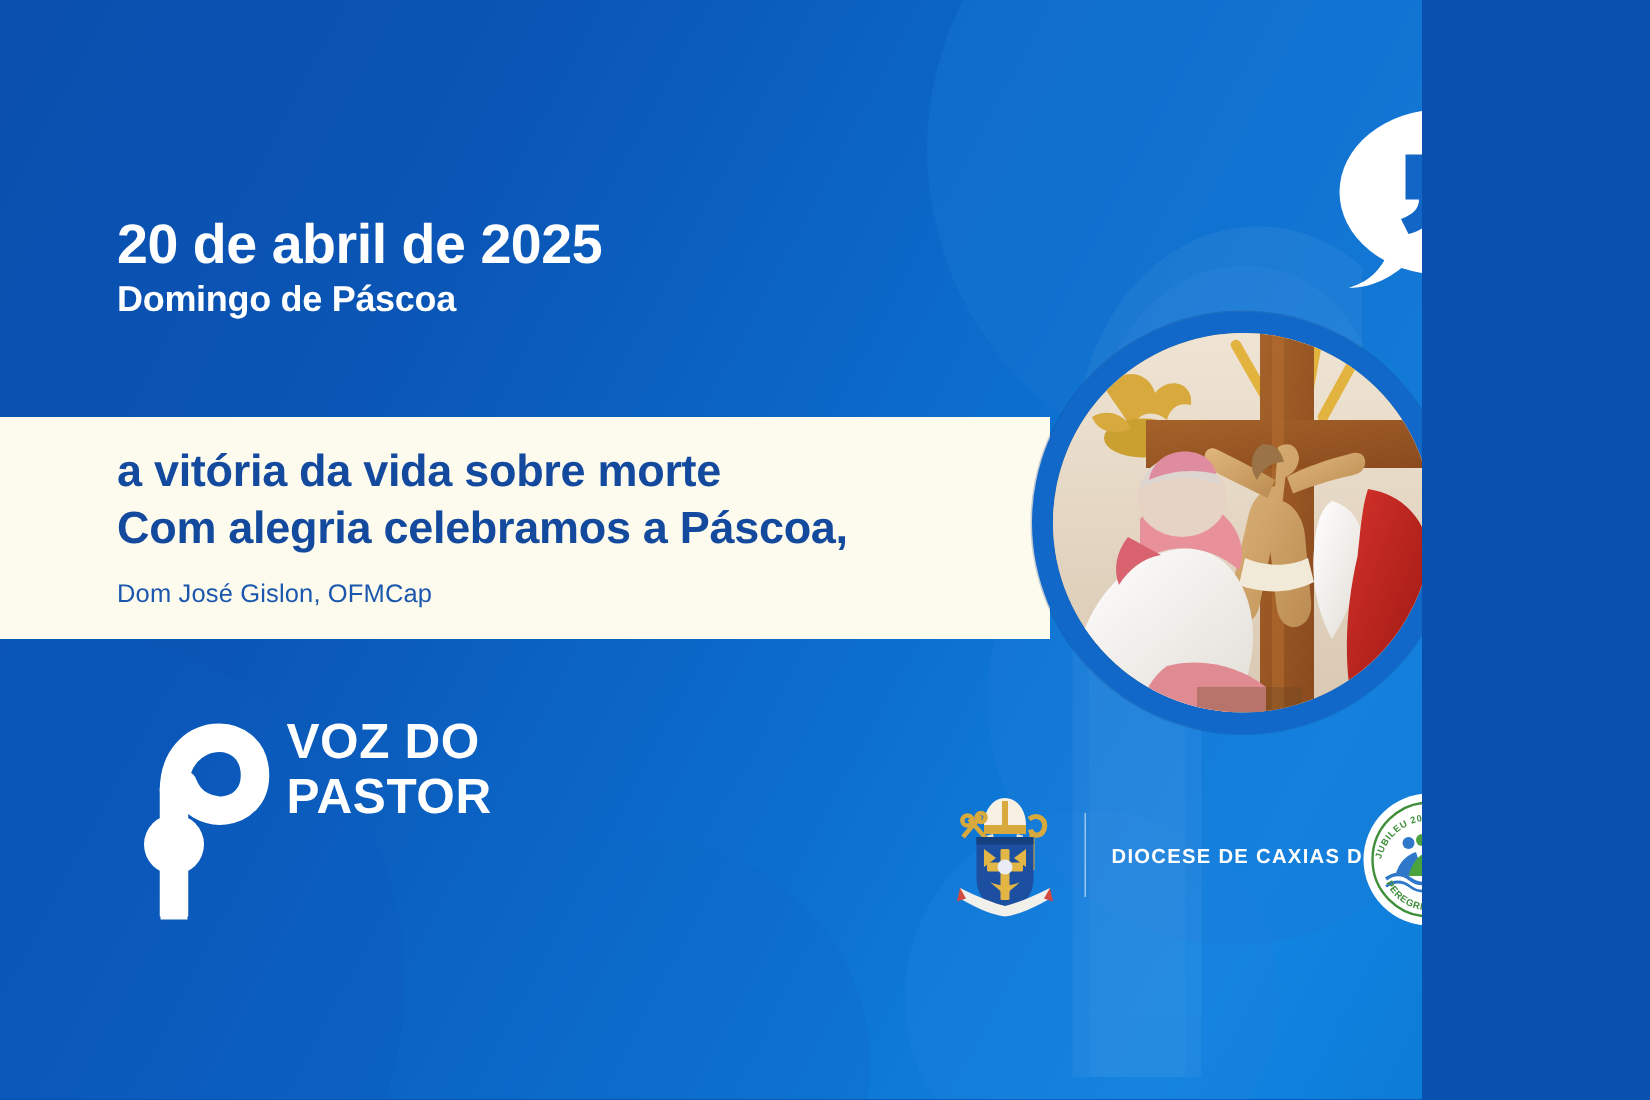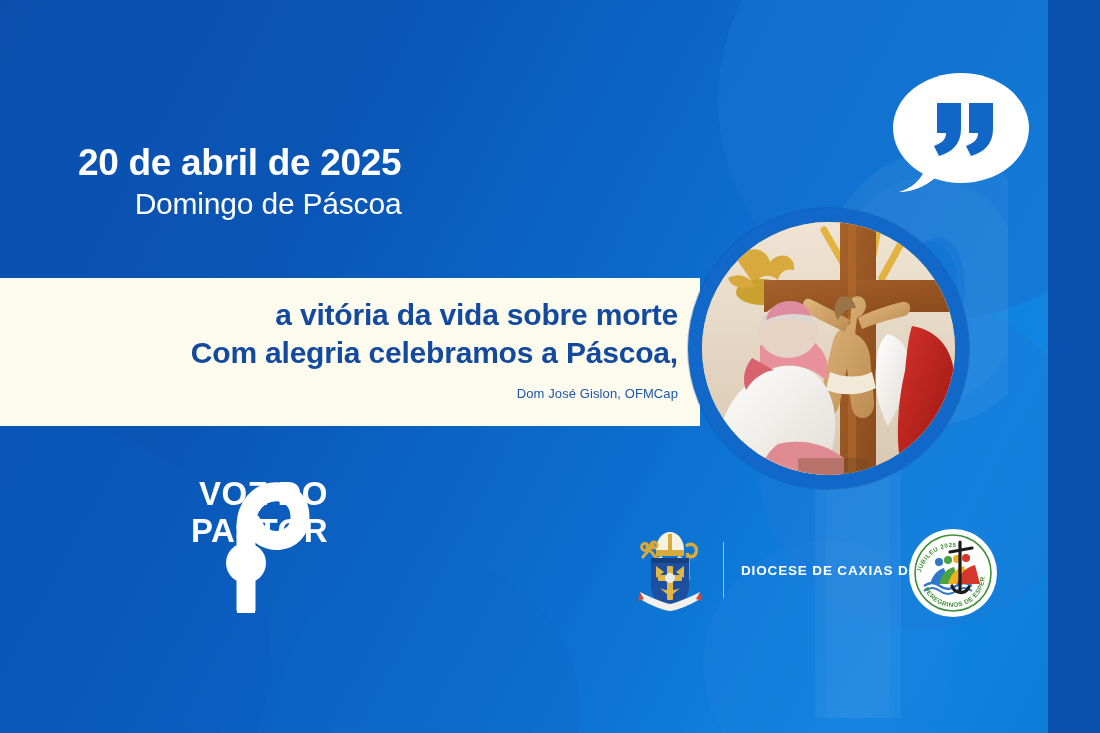--- a/index.html
+++ b/index.html
@@ -1,21 +1,20 @@
 <!DOCTYPE html>
 <html><head>
 <meta charset="utf-8">
 <style>
   html,body{margin:0;padding:0;background:#0a50ae;}
   *{box-sizing:border-box;}
   #card{
-    position:relative;width:1048px;height:733px;overflow:hidden;
+    position:relative;width:948px;height:733px;overflow:hidden;
     font-family:"Liberation Sans", sans-serif;
     background:linear-gradient(118deg,#0a4fae 0%,#0a55b5 28%,#0c6fcf 62%,#1186e2 86%,#0d7bd8 100%);
-    text-align:right;
   }
   
   .bg-layer{position:absolute;inset:0;overflow:hidden;}
   .wm{position:absolute;}
   .wm-round{border-radius:50%;}
   .wm-a{width:440px;height:440px;right:-110px;top:-120px;background:#1573cf;opacity:.55;}
   .wm-b{width:330px;height:330px;right:-40px;top:300px;background:#1a7ad6;opacity:.45;}
   .wm-c{width:250px;height:250px;right:95px;top:540px;background:#1c80dd;opacity:.40;}
   .wm-d{width:470px;height:470px;left:-200px;top:420px;background:#0b5cc0;opacity:.35;}
   .wm-e{width:300px;height:300px;left:280px;top:560px;background:#0e69c6;opacity:.28;}
@@ -25,26 +24,26 @@
   
   #band{
     position:absolute;left:0;top:278px;width:700px;height:148px;
     background:#fdfaee;
   }
   #band-texts{position:absolute;left:78px;top:296px;width:600px;}
   .quote-line{
     color:#144a9e;font-size:30px;font-weight:bold;line-height:1.28;letter-spacing:-.2px;
   }
   #author{
-    color:#1b58ad;font-size:13px;font-weight:500;margin-top:13px;letter-spacing:.1px;
+    color:#1b58ad;font-size:17px;font-weight:500;margin-top:13px;letter-spacing:.1px;
   }
   
   #date-block{position:absolute;left:78px;top:142px;}
   #date-main{color:#ffffff;font-size:37px;font-weight:bold;letter-spacing:-.3px;line-height:1.12;}
-  #date-sub{color:#ffffff;font-size:30px;font-weight:400;letter-spacing:-.2px;line-height:1.25;margin-top:2px;}
+  #date-sub{color:#ffffff;font-size:24px;font-weight:700;letter-spacing:-.2px;line-height:1.25;margin-top:2px;}
   
   #bubble{position:absolute;left:881px;top:70px;width:150px;height:130px;}
   
   #photo-ring{
     position:absolute;left:688px;top:208px;width:281px;height:281px;border-radius:50%;
     background:#1268c8;box-shadow:0 0 0 1px rgba(10,60,130,.25);
   }
   #photo-clip{
     position:absolute;left:14px;top:14px;width:253px;height:253px;border-radius:50%;overflow:hidden;
     background:#caa77b;

